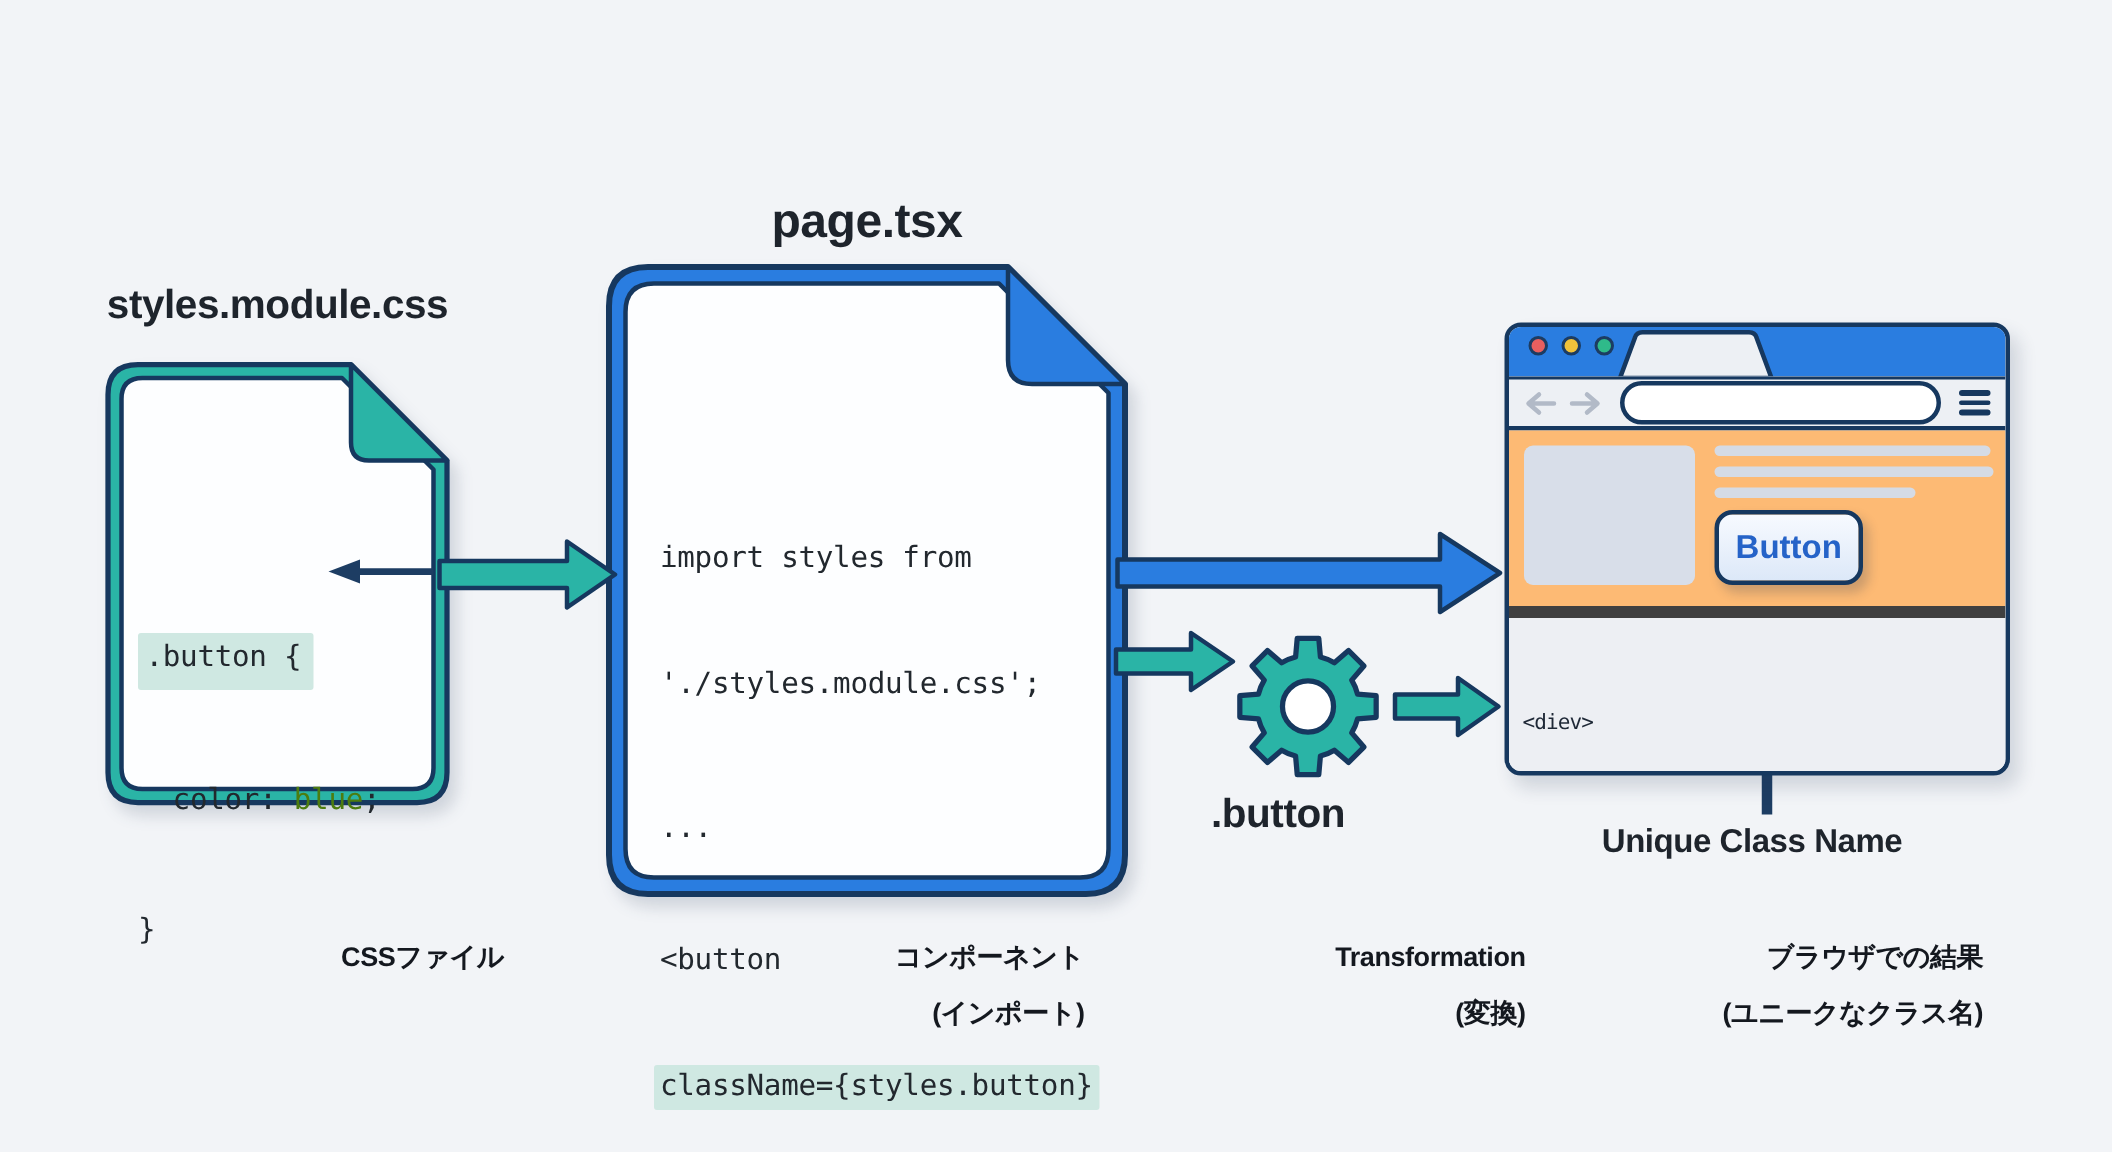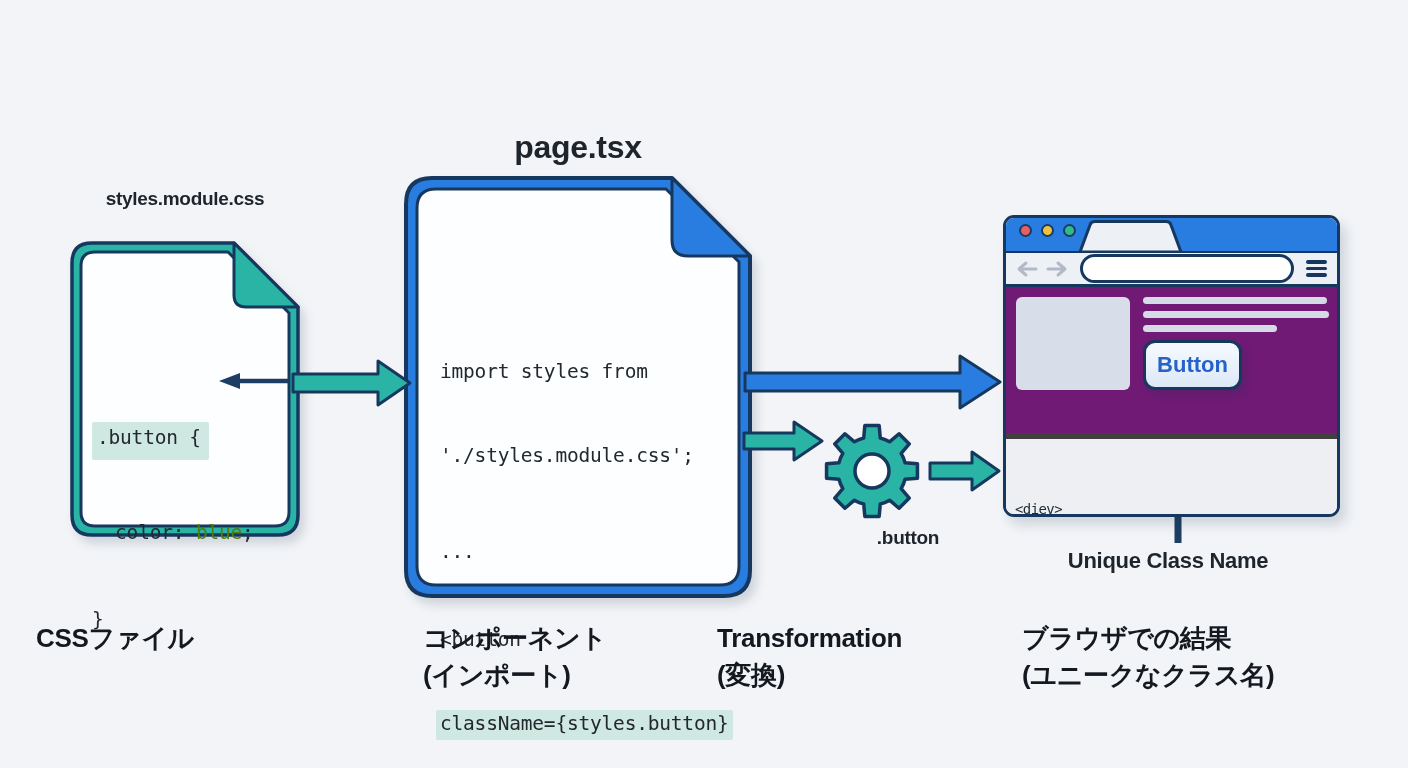--- a/index.html
+++ b/index.html
@@ -5,25 +5,25 @@
   html,body{margin:0;padding:0;}
   .canvas{
     position:relative;width:1408px;height:768px;overflow:hidden;
     background:#f2f4f7;
     font-family:"Liberation Sans", sans-serif;
   }
   svg{display:block;}
   .shape-layer{position:absolute;left:0;top:0;}
   .title{
     position:absolute;text-align:center;font-weight:bold;
-    color:#1e242c;font-size:19px;letter-spacing:-0.3px;
+    color:#1e242c;font-size:27px;letter-spacing:-0.3px;
   }
   .caption{
-    position:absolute;text-align:left;font-weight:bold;
-    color:#14181f;font-size:26px;line-height:36px;letter-spacing:-0.3px;
+    position:absolute;text-align:right;font-weight:bold;
+    color:#14181f;font-size:18px;line-height:36px;letter-spacing:-0.3px;
   }
   .code{
     position:absolute;font-family:"DejaVu Sans Mono", monospace;
     color:#22282e;white-space:pre;
   }
   .file-code{font-size:19.5px;line-height:29px;letter-spacing:-0.2px;}
   .hl{background:#cfe8e2;border-radius:2px;}
   .kw-blue{color:#4d7c0f;}
   
   .browser{
@@ -37,33 +37,33 @@
   .light{width:13px;height:13px;border-radius:50%;border:2px solid #1c3c62;box-sizing:border-box;}
   .tab-svg{position:absolute;left:0;top:0;}
   .toolbar{
     position:relative;height:36px;background:#edf0f4;flex:0 0 auto;
     border-top:2.5px solid #16385f;border-bottom:3.5px solid #16385f;
     display:flex;align-items:center;padding:0 10px;box-sizing:border-box;
   }
   .urlbar{flex:1;height:23px;margin:0 12px;background:#ffffff;border:3px solid #16385f;border-radius:99px;}
   .menu-bars{display:flex;flex-direction:column;gap:3px;}
   .menu-bars span{display:block;width:21px;height:3.5px;background:#16385f;border-radius:2px;}
-  .content{position:relative;height:146px;background:#701a75;flex:0 0 auto;text-align:right;}
+  .content{position:relative;height:117px;background:#fdba74;flex:0 0 auto;text-align:right;}
   .placeholder{position:absolute;left:10px;top:10px;width:114px;height:93px;background:#d8dee9;border-radius:6px;}
   .gline{position:absolute;left:137px;height:7px;border-radius:4px;background:#d5dbe5;}
   .demo-button{
     position:absolute;left:137px;top:53px;width:99px;height:50px;
     border:3.5px solid #16385f;border-radius:12px;box-sizing:border-box;
     background:linear-gradient(#f7faff,#dce8f8);
     color:#2563c8;font-weight:bold;font-size:22px;
     display:flex;align-items:center;justify-content:center;
     box-shadow:4px 5px 7px rgba(30,50,80,0.22);
   }
   .codepanel{
-    flex:1;background:#edeff3;border-top:6px solid #404040;
+    flex:1;background:#edeff3;border-top:8px solid #404040;
     padding:13px 9px 0 9px;box-sizing:border-box;
     font-family:"DejaVu Sans Mono", monospace;font-size:14px;line-height:23px;
     letter-spacing:-0.6px;color:#1e2836;white-space:pre;
   }
 </style>
 </head>
 <body>
 <div class="canvas">
 
 <svg class="shape-layer" width="1408" height="768" viewBox="0 0 1408 768">
@@ -123,21 +123,21 @@
   <div>import styles from</div>
   <div>'./styles.module.css';</div>
   <div style="margin-top:12px;">...</div>
   <div style="margin-top:4px;">&lt;button</div>
   <div style="margin-left:-4px;"><span class="hl" style="display:inline-block;padding:0 4px 2px 4px;">className={styles.button}</span></div>
   
 </div>
 <div class="caption" style="left:423px;top:657px;width:300px;">(インポート)</div>
 <div class="caption" style="left:423px;top:620px;width:300px;">コンポーネント</div>
 
-<div class="title" style="left:808px;top:527px;width:200px;">.button</div>
+<div class="title" style="left:752px;top:527px;width:200px;">.button</div>
 <div class="caption" style="left:717px;top:620px;width:300px;">Transformation</div>
 <div class="caption" style="left:717px;top:657px;width:300px;">(変換)</div>
 
 <div class="browser">
   <div class="titlebar">
     <svg class="tab-svg" width="337" height="33" viewBox="0 0 337 33">
       <path d="M74,34 L84,7 Q85,3.5 89,3.5 H160 Q164,3.5 165,7 L175,34 Z" fill="#edf0f4" stroke="#16385f" stroke-width="3"></path>
     </svg>
     <div class="lights">
       <span class="light" style="background:#e85f5f;"></span>

